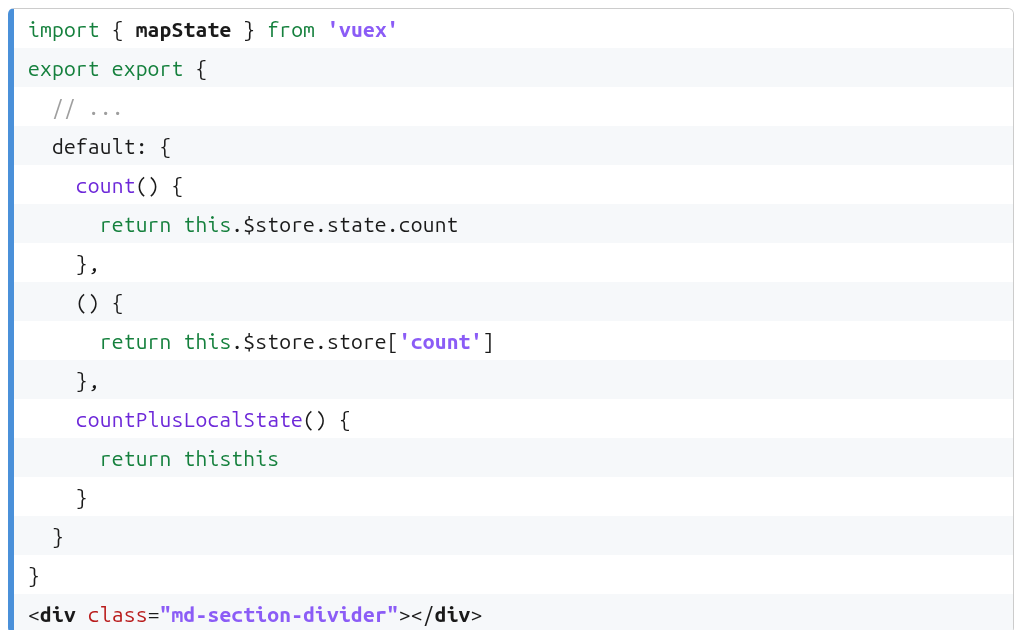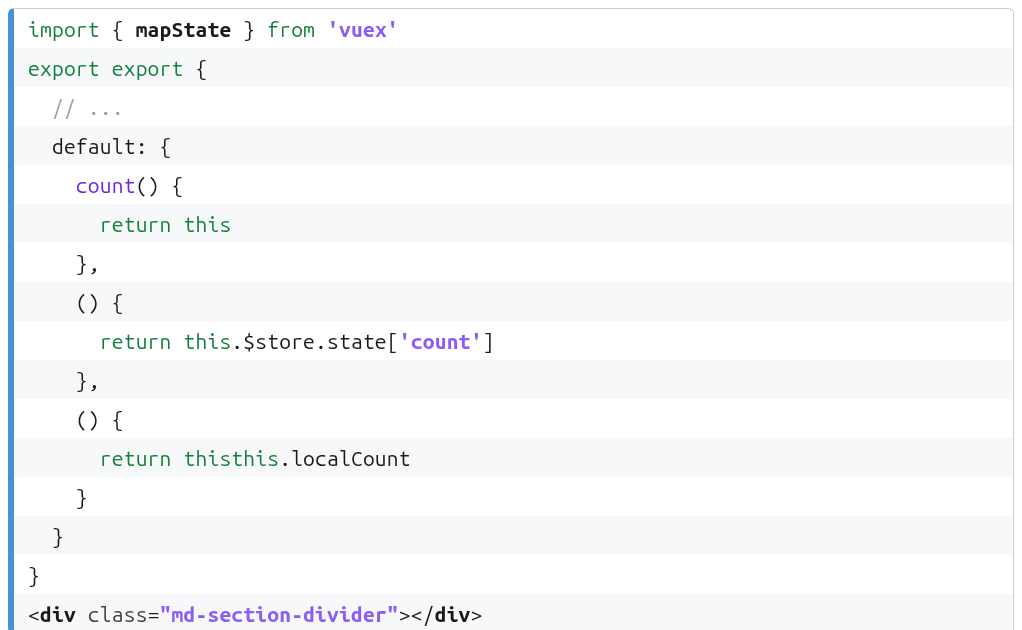--- a/index.html
+++ b/index.html
@@ -33,35 +33,35 @@
     }
     .line:nth-child(even) {
       background: #f6f8fa;
     }
     .kw  { color: #15803d; }   
     .def { color: #1a1a1a; font-weight: 600; } 
     .pl  { color: #1a1a1a; }   
     .str { color: #8b5cf6; font-weight: bold; }   
     .com { color: #9e9e9e; }   
     .fn  { color: #6d28d9; }   
-    .attr{ color: #404040; }
+    .attr{ color: #b91c1c; }
   </style>
 </head>
 <body>
 
 <div class="code-block" id="code-container">
 <div class="line"><span class="kw">import</span><span class="pl"> { </span><span class="def">mapState</span><span class="pl"> } </span><span class="kw">from</span><span class="pl"> </span><span class="str">'vuex'</span></div>
     <div class="line"><span class="kw">export</span><span class="pl"> </span><span class="kw">export</span><span class="pl"> {</span></div>
     <div class="line"><span class="pl">  </span><span class="com">// ...</span></div>
     <div class="line"><span class="pl">  default: {</span></div>
     <div class="line"><span class="pl">    </span><span class="fn">count</span><span class="pl">() {</span></div>
-    <div class="line"><span class="pl">      </span><span class="kw">return</span><span class="pl"> </span><span class="kw">this</span></div>
+    <div class="line"><span class="pl">      </span><span class="kw">return</span><span class="pl"> </span><span class="kw">this</span><span class="pl">.$store.state.count</span></div>
     <div class="line"><span class="pl">    },</span></div>
     <div class="line"><span class="pl">    </span><span class="pl">() {</span></div>
-    <div class="line"><span class="pl">      </span><span class="kw">return</span><span class="pl"> </span><span class="kw">this</span><span class="pl">.$store.state[</span><span class="str">'count'</span><span class="pl">]</span></div>
+    <div class="line"><span class="pl">      </span><span class="kw">return</span><span class="pl"> </span><span class="kw">this</span><span class="pl">.$store.store[</span><span class="str">'count'</span><span class="pl">]</span></div>
     <div class="line"><span class="pl">    },</span></div>
-    <div class="line"><span class="pl">    </span><span class="pl">() {</span></div>
-    <div class="line"><span class="pl">      </span><span class="kw">return</span><span class="pl"> </span><span class="kw">this</span><span class="kw">this</span><span class="pl">.localCount</span></div>
+    <div class="line"><span class="pl">    </span><span class="fn">countPlusLocalState</span><span class="pl">() {</span></div>
+    <div class="line"><span class="pl">      </span><span class="kw">return</span><span class="pl"> </span><span class="kw">this</span><span class="kw">this</span></div>
     <div class="line"><span class="pl">    }</span></div>
     <div class="line"><span class="pl">  }</span></div>
     <div class="line"><span class="pl">}</span></div>
     <div class="line"><span class="pl">&lt;</span><span class="def">div</span><span class="pl"> </span><span class="attr">class</span><span class="pl">=</span><span class="str">"md-section-divider"</span><span class="pl">&gt;&lt;/</span><span class="def">div</span><span class="pl">&gt;</span></div>
   </div>
 
 </body></html>

